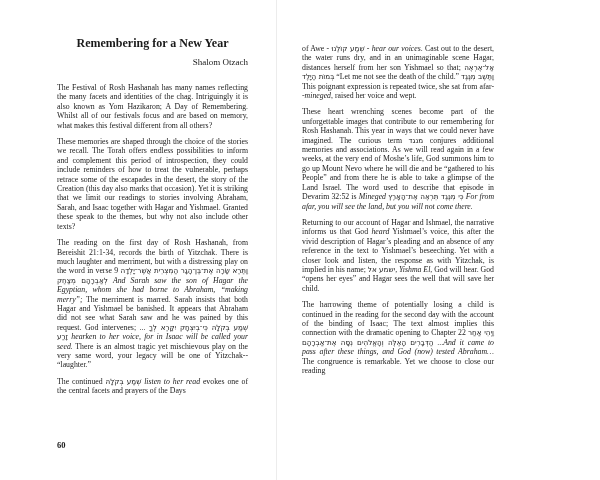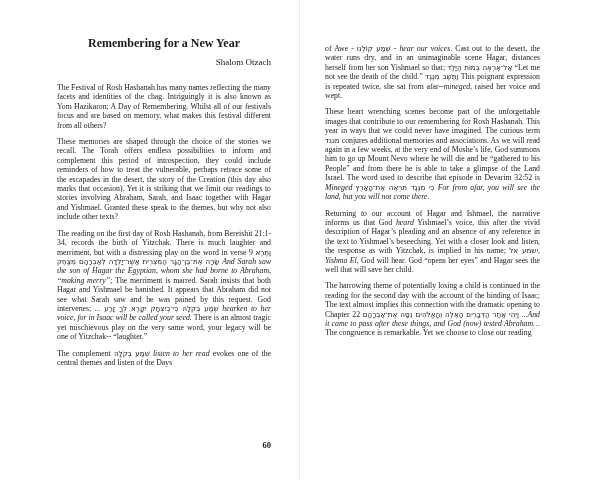--- a/index.html
+++ b/index.html
@@ -6,21 +6,21 @@
   .spread {
     width: 600px; height: 480px;
     display: flex;
     background: #ffffff;
     font-family: "Liberation Serif", "DejaVu Serif", serif;
     color: #1a1a1a;
     overflow: hidden;
     position: relative;
   }
   .page {
-    width: 300px; height: 480px;
+    width: 277px; height: 480px;
     box-sizing: border-box;
     position: relative;
     overflow: hidden;
   }
   .page-left  { padding: 36px 28px 0 57px; border-right: 1px solid #ececec; }
   .page-right { padding: 44px 60px 0 25px; }
   .doc-title {
     font-size: 12px; font-weight: bold;
     text-align: center; margin: 0 0 6px 0;
   }
@@ -34,39 +34,39 @@
     margin: 0 0 7px 0;
   }
   .it { font-style: italic; }
   .heb {
     font-family: "DejaVu Sans", sans-serif;
     font-size: 7.2px;
     direction: rtl; unicode-bidi: isolate;
   }
   .pagenum {
     position: absolute; bottom: 30px;
-    text-align: right;
+    text-align: left;
     font-size: 8.5px; font-weight: bold;
   }
   .page-left  .pagenum { left: 57px; right: 28px; }
   .page-right .pagenum { left: 25px; right: 60px; }
 </style>
 </head>
 <body>
 
 <div class="spread">
 
   <div class="page page-left">
     <h1 class="doc-title">Remembering for a New Year</h1>
     <div class="doc-author">Shalom Otzach</div>
     <div class="body-text">
         <p class="para"><span class="">The Festival of Rosh Hashanah has many names reflecting the many facets and identities of the chag. Intriguingly it is also known as Yom Hazikaron; A Day of Remembering. Whilst all of our festivals focus and are based on memory, what makes this festival different from all others?</span></p>
         <p class="para"><span class="">These memories are shaped through the choice of the stories we recall. The Torah offers endless possibilities to inform and complement this period of introspection, they could include reminders of how to treat the vulnerable, perhaps retrace some of the escapades in the desert, the story of the Creation (this day also marks that occasion). Yet it is striking that we limit our readings to stories involving Abraham, Sarah, and Isaac together with Hagar and Yishmael. Granted these speak to the themes, but why not also include other texts?</span></p>
         <p class="para"><span class="">The reading on the first day of Rosh Hashanah, from Bereishit 21:1-34, records the birth of Yitzchak. There is much laughter and merriment, but with a distressing play on the word in verse 9 </span><span class="heb">וַתֵּרֶא שָׂרָה אֶת־בֶּן־הָגָר הַמִּצְרִית אֲשֶׁר־יָלְדָה לְאַבְרָהָם מְצַחֵק</span><span class="it"> And Sarah saw the son of Hagar the Egyptian, whom she had borne to Abraham, “making merry”;</span><span class=""> The merriment is marred. Sarah insists that both Hagar and Yishmael be banished. It appears that Abraham did not see what Sarah saw and he was pained by this request. God intervenes; ... </span><span class="heb">שְׁמַע בְּקֹלָהּ כִּי־בְיִצְחָק יִקָּרֵא לְךָ זָרַע</span><span class="it"> hearken to her voice, for in Isaac will be called your seed.</span><span class=""> There is an almost tragic yet mischievous play on the very same word, your legacy will be one of Yitzchak-- “laughter.”</span></p>
-        <p class="para"><span class="">The complement </span><span class="heb">שְׁמַע בְּקֹלָהּ</span><span class="it"> listen to her read</span><span class=""> evokes one of the central themes and listen of the Days</span></p>
+        <p class="para"><span class="">The continued </span><span class="heb">שְׁמַע בְּקֹלָהּ</span><span class="it"> listen to her read</span><span class=""> evokes one of the central facets and prayers of the Days</span></p>
       </div>
     <div class="pagenum">60</div>
   </div>
 
   <div class="page page-right">
     <div class="body-text">
         <p class="para"><span class="">of Awe - </span><span class="heb">שְׁמַע קוֹלֵנוּ</span><span class=""> - </span><span class="it">hear our voices</span><span class="">. Cast out to the desert, the water runs dry, and in an unimaginable scene Hagar, distances herself from her son Yishmael so that; </span><span class="heb">אַל־אֶרְאֶה בְּמוֹת הַיָּלֶד</span><span class=""> “Let me not see the death of the child.” </span><span class="heb">וַתֵּשֶׁב מִנֶּגֶד</span><span class=""> This poignant expression is repeated twice, she sat from afar--</span><span class="it">mineged</span><span class="">, raised her voice and wept.</span></p>
         <p class="para"><span class="">These heart wrenching scenes become part of the unforgettable images that contribute to our remembering for Rosh Hashanah. This year in ways that we could never have imagined. The curious term </span><span class="heb">מנגד</span><span class=""> conjures additional memories and associations. As we will read again in a few weeks, at the very end of Moshe’s life, God summons him to go up Mount Nevo where he will die and be “gathered to his People” and from there he is able to take a glimpse of the Land Israel. The word used to describe that episode in Devarim 32:52 is </span><span class="it">Mineged</span><span class=""> </span><span class="heb">כִּי מִנֶּגֶד תִּרְאֶה אֶת־הָאָרֶץ</span><span class=""> </span><span class="it">For from afar, you will see the land, but you will not come there.</span></p>
         <p class="para"><span class="">Returning to our account of Hagar and Ishmael, the narrative informs us that God </span><span class="it">heard</span><span class=""> Yishmael’s voice, this after the vivid description of Hagar’s pleading and an absence of any reference in the text to Yishmael’s beseeching. Yet with a closer look and listen, the response as with Yitzchak, is implied in his name; </span><span class="heb">ישמע אל</span><span class="">, </span><span class="it">Yishma El</span><span class="">, God will hear. God “opens her eyes” and Hagar sees the well that will save her child.</span></p>
         <p class="para"><span class="">The harrowing theme of potentially losing a child is continued in the reading for the second day with the account of the binding of Isaac; The text almost implies this connection with the dramatic opening to Chapter 22 </span><span class="heb">וַיְהִי אַחַר הַדְּבָרִים הָאֵלֶּה וְהָאֱלֹהִים נִסָּה אֶת־אַבְרָהָם</span><span class=""> ...</span><span class="it">And it came to pass after these things, and God (now) tested Abraham…</span><span class=""> The congruence is remarkable. Yet we choose to close our reading</span></p>

